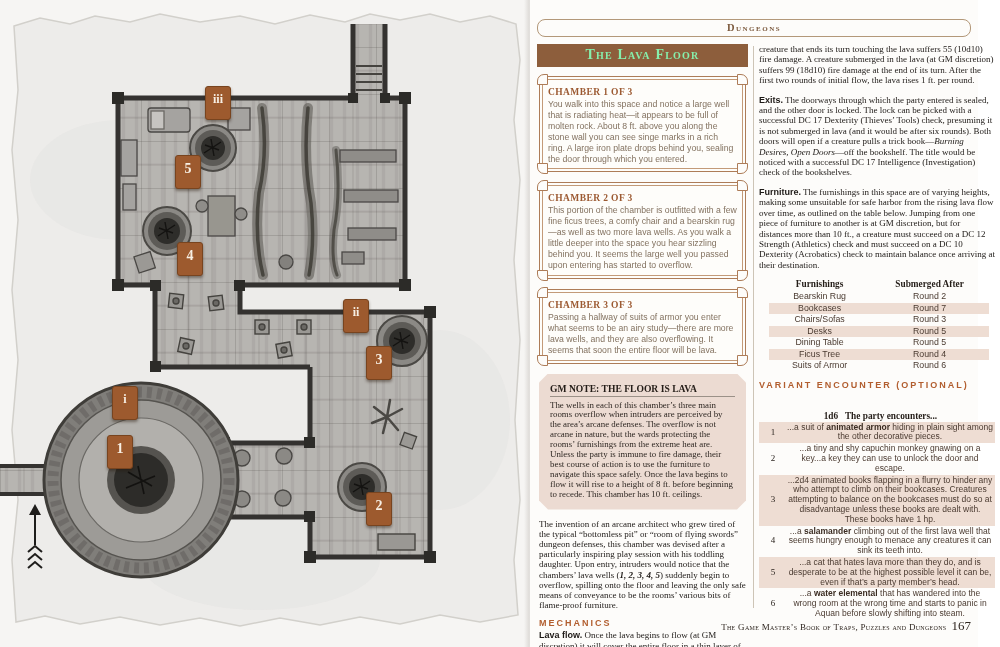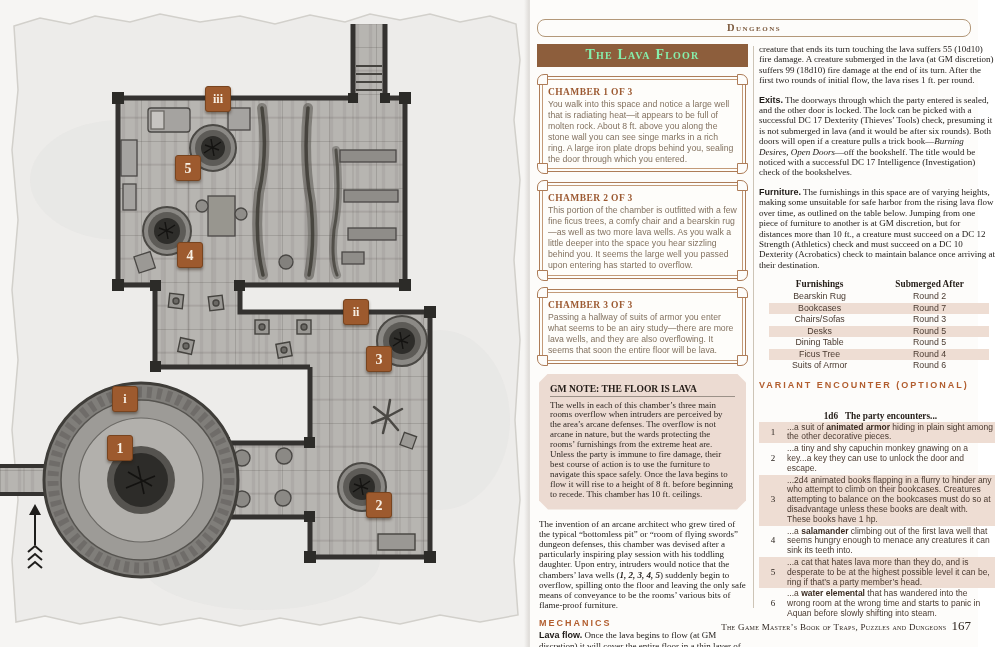--- a/index.html
+++ b/index.html
@@ -1,21 +1,21 @@
 <!DOCTYPE html>
 <html><head>
 <meta charset="utf-8">
 <style>
   html,body{margin:0;padding:0;background:#ffffff;}
   .book{position:relative;width:1000px;height:647px;overflow:hidden;background:#fff;
         font-family:"Liberation Serif",serif;-webkit-font-smoothing:antialiased;}
   
   .page-left{position:absolute;left:0;top:0;width:530px;height:647px;background:#f6f5f3;}
   .page-left svg{position:absolute;left:0;top:0;}
-  .marker{position:absolute;width:26px;height:26px;background:#9d5a2e;border:1px solid #78441f;
+  .marker{position:absolute;width:26px;height:34px;background:#9d5a2e;border:1px solid #78441f;
           border-radius:3px;box-shadow:0 2px 3px rgba(40,25,10,.45);color:#f7efe4;
           font-family:"Liberation Serif",serif;font-weight:bold;font-size:14px;line-height:25px;
           text-align:center;box-sizing:border-box;}
   
   .page-right{position:absolute;left:530px;top:0;width:448px;height:647px;background:#fdfcfa;}
   .gutter{position:absolute;left:524px;top:0;width:10px;height:647px;
           background:linear-gradient(90deg,rgba(0,0,0,0) 0%,rgba(120,110,100,.18) 50%,rgba(0,0,0,0) 100%);}
   .dungeon-bar{position:absolute;left:7px;right:7px;top:19px;height:16px;border:1px solid #b39879;
                border-radius:8px;background:#fdfcfa;text-align:center;font-variant:small-caps;
                font-weight:bold;color:#7c5a3e;font-size:10.5px;line-height:16px;letter-spacing:1.5px;}
@@ -54,21 +54,21 @@
   .f-row:nth-child(odd){background:#eeddd3;}
   .fc1{width:46%;text-align:center;}
   .fc2{width:54%;text-align:center;}
   
   .v-head{display:flex;font-weight:bold;font-size:9.3px;color:#241d18;margin:21px 0 1px;justify-content:center;}
   .v-die{width:28px;text-align:center;}
   .v-rows .v-row{display:flex;font-family:"Liberation Sans",sans-serif;color:#4a3a30;
                  font-size:8.5px;line-height:9.8px;padding:1px 0;}
   .v-rows .v-row:nth-child(odd){background:#eeddd3;}
   .v-roll{width:28px;flex:0 0 28px;text-align:center;align-self:center;font-family:"Liberation Serif",serif;font-size:9px;color:#241d18;}
-  .v-text{flex:1;padding-right:2px;}
+  .v-text{flex:1;padding-right:2px;text-align:center;}
   .v-text b{font-weight:bold;color:#3b2c22;}
   .footer{position:absolute;right:7px;bottom:13px;text-align:right;color:#2f2620;}
   .footer .book-name{font-variant:small-caps;font-size:9px;letter-spacing:.3px;}
   .footer .pagenum{font-size:13px;margin-left:5px;}
 </style>
 </head>
 <body>
 
 <div class="book">
 
@@ -345,21 +345,21 @@
         <div class="v-row">
             <span class="v-roll">3</span>
             <span class="v-text"><span>...2d4 animated books flapping in a flurry to hinder any who attempt to climb on their bookcases. Creatures attempting to balance on the bookcases must do so at disadvantage unless these books are dealt with. These books have 1 hp.</span><b></b><span></span></span>
           </div>
         <div class="v-row">
             <span class="v-roll">4</span>
             <span class="v-text"><span>...a </span><b>salamander</b><span> climbing out of the first lava well that seems hungry enough to menace any creatures it can sink its teeth into.</span></span>
           </div>
         <div class="v-row">
             <span class="v-roll">5</span>
-            <span class="v-text"><span>...a cat that hates lava more than they do, and is desperate to be at the highest possible level it can be, ring if that’s a party member’s head.</span><b></b><span></span></span>
+            <span class="v-text"><span>...a cat that hates lava more than they do, and is desperate to be at the highest possible level it can be, even if that’s a party member’s head.</span><b></b><span></span></span>
           </div>
         <div class="v-row">
             <span class="v-roll">6</span>
             <span class="v-text"><span>...a </span><b>water elemental</b><span> that has wandered into the wrong room at the wrong time and starts to panic in Aquan before slowly shifting into steam.</span></span>
           </div>
       </div>
     </div>
 
     <div class="footer">
       <span class="book-name">The Game Master’s Book of Traps, Puzzles and Dungeons</span><span class="pagenum">167</span>

